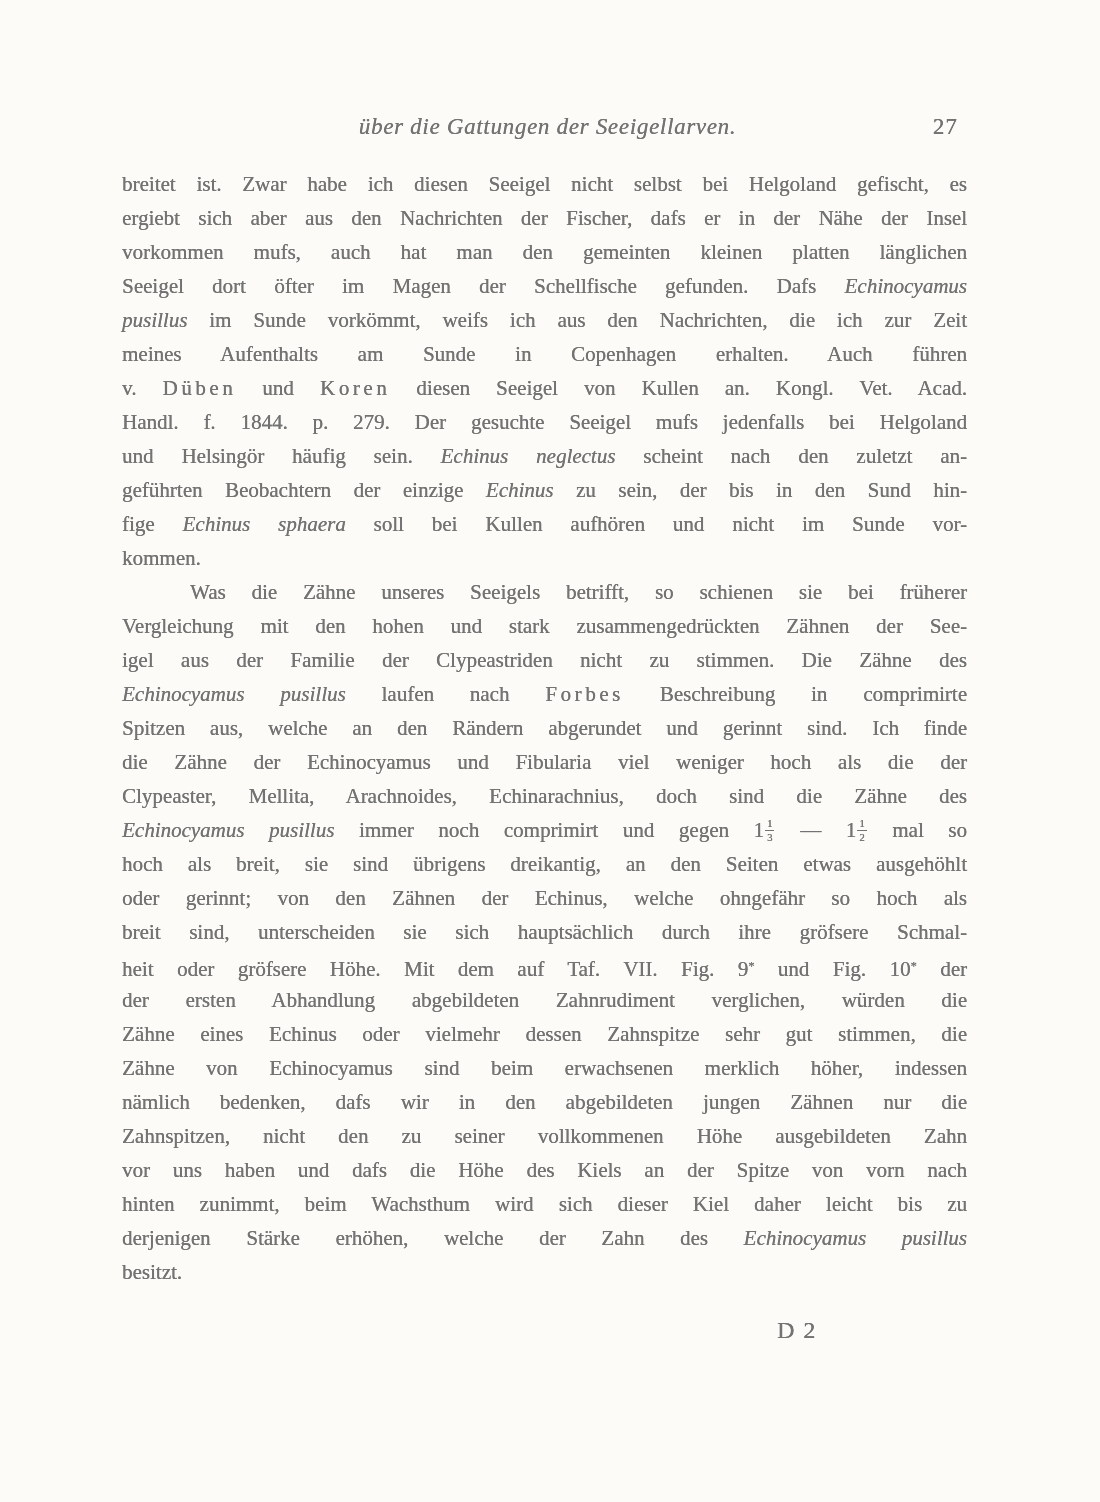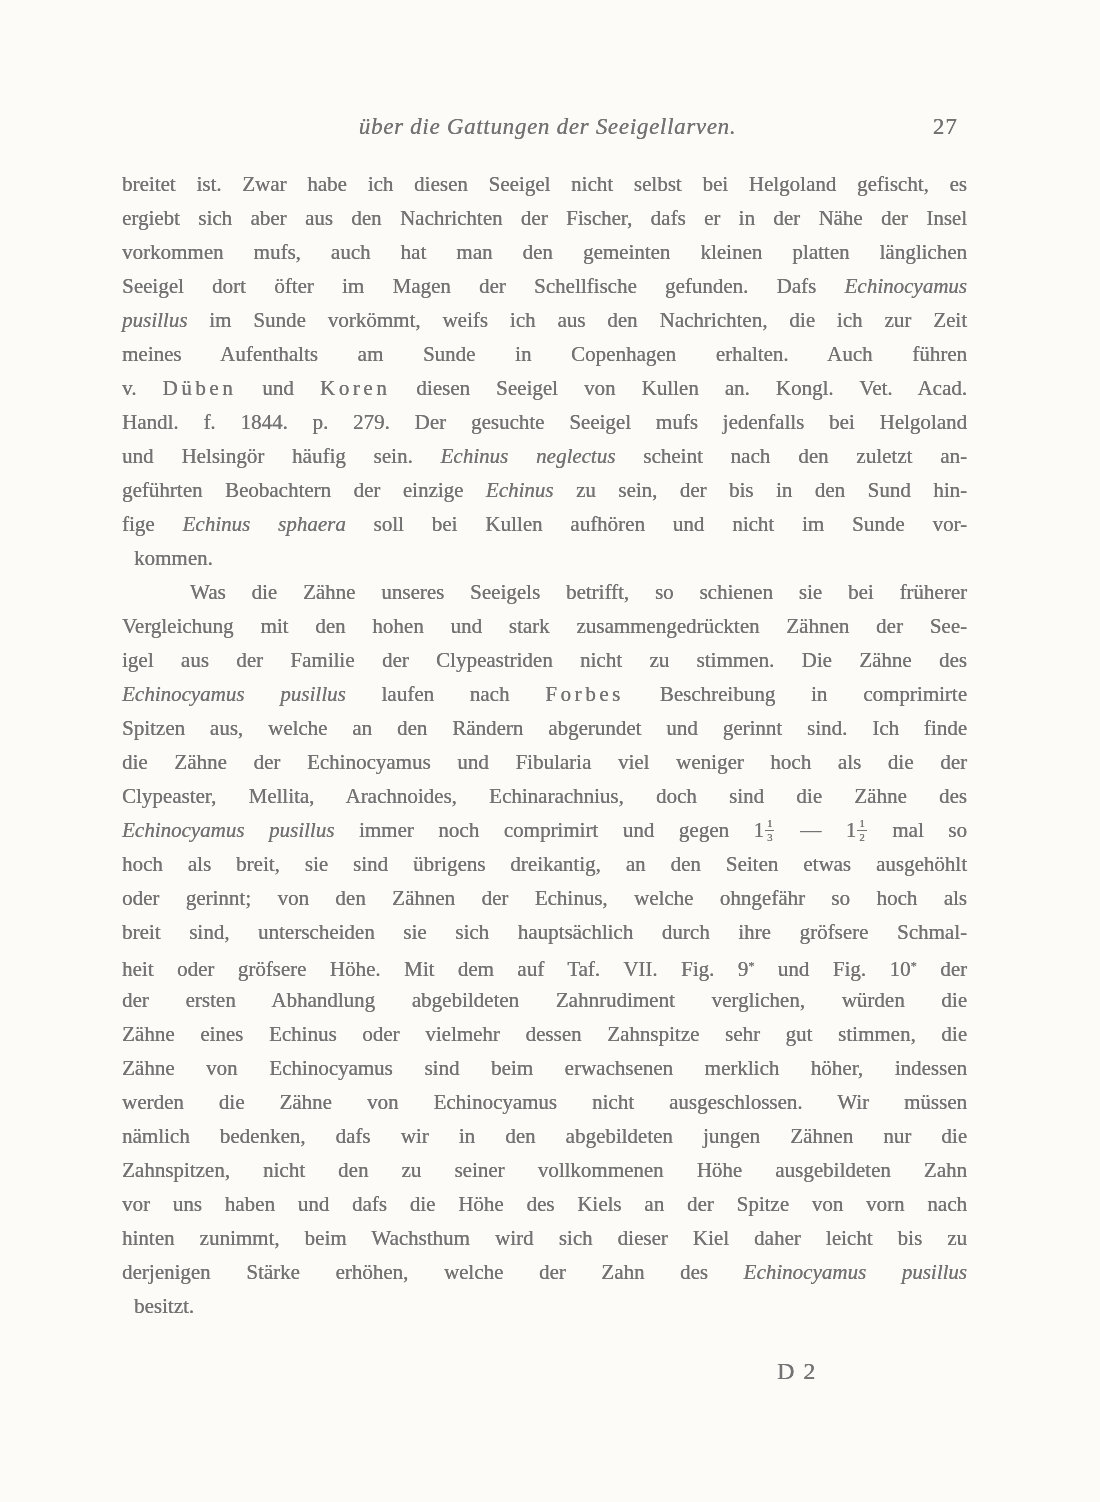--- a/index.html
+++ b/index.html
@@ -47,21 +47,21 @@
     width: 845px;
     font-size: 21px;
     line-height: 34px;
   }
   .para { margin: 0; }
   .line {
     height: 34px;
     text-align: justify;
     text-align-last: justify;
   }
-  .line.end { text-align-last: left; margin-left: 12px; }
+  .line.end { text-align-last: left; }
   .line.indent { padding-left: 68px; }
   .it { font-style: italic; }
   .lsp { letter-spacing: 0.17em; }
   .sup {
     font-size: 0.60em;
     vertical-align: 0.5em;
     letter-spacing: 0;
   }
   .vfrac {
     display: inline-block;
@@ -75,21 +75,21 @@
     display: block;
     border-bottom: 1.3px solid currentColor;
     padding: 0 0.18em 0.06em;
   }
   .vden {
     display: block;
     padding: 0.06em 0.18em 0;
   }
   .signature {
     position: absolute;
-    top: 1358px;
+    top: 1317px;
     left: 777px;
     font-size: 24px;
     letter-spacing: 0.06em;
   }
 </style>
 </head>
 <body>
 
 <div class="page">
 
@@ -122,21 +122,20 @@
         <div class="line"><span class="rm">die Zähne der Echinocyamus und Fibularia viel weniger hoch als die der</span></div>
         <div class="line"><span class="rm">Clypeaster, Mellita, Arachnoides, Echinarachnius, doch sind die Zähne des</span></div>
         <div class="line"><span class="it">Echinocyamus pusillus</span><span class="rm"> immer noch comprimirt und gegen 1</span><span class="vfrac"><span class="vnum">1</span><span class="vden">3</span></span><span class="rm"> — 1</span><span class="vfrac"><span class="vnum">1</span><span class="vden">2</span></span><span class="rm"> mal so</span></div>
         <div class="line"><span class="rm">hoch als breit, sie sind übrigens dreikantig, an den Seiten etwas ausgehöhlt</span></div>
         <div class="line"><span class="rm">oder gerinnt; von den Zähnen der Echinus, welche ohngefähr so hoch als</span></div>
         <div class="line"><span class="rm">breit sind, unterscheiden sie sich hauptsächlich durch ihre gröfsere Schmal-</span></div>
         <div class="line"><span class="rm">heit oder gröfsere Höhe. Mit dem auf Taf. VII. Fig. 9</span><span class="sup">*</span><span class="rm"> und Fig. 10</span><span class="sup">*</span><span class="rm"> der</span></div>
         <div class="line"><span class="rm">der ersten Abhandlung abgebildeten Zahnrudiment verglichen, würden die</span></div>
         <div class="line"><span class="rm">Zähne eines Echinus oder vielmehr dessen Zahnspitze sehr gut stimmen, die</span></div>
         <div class="line"><span class="rm">Zähne von Echinocyamus sind beim erwachsenen merklich höher, indessen</span></div>
-        <div class="line"><span class="rm">werden die Zähne von Echinocyamus nicht ausgeschlossen. Wir müssen</span></div>
         <div class="line"><span class="rm">nämlich bedenken, dafs wir in den abgebildeten jungen Zähnen nur die</span></div>
         <div class="line"><span class="rm">Zahnspitzen, nicht den zu seiner vollkommenen Höhe ausgebildeten Zahn</span></div>
         <div class="line"><span class="rm">vor uns haben und dafs die Höhe des Kiels an der Spitze von vorn nach</span></div>
         <div class="line"><span class="rm">hinten zunimmt, beim Wachsthum wird sich dieser Kiel daher leicht bis zu</span></div>
         <div class="line"><span class="rm">derjenigen Stärke erhöhen, welche der Zahn des </span><span class="it">Echinocyamus pusillus</span></div>
         <div class="line end"><span class="rm">besitzt.</span></div>
       </div>
     </div>
 
   <div class="signature">D 2</div>

